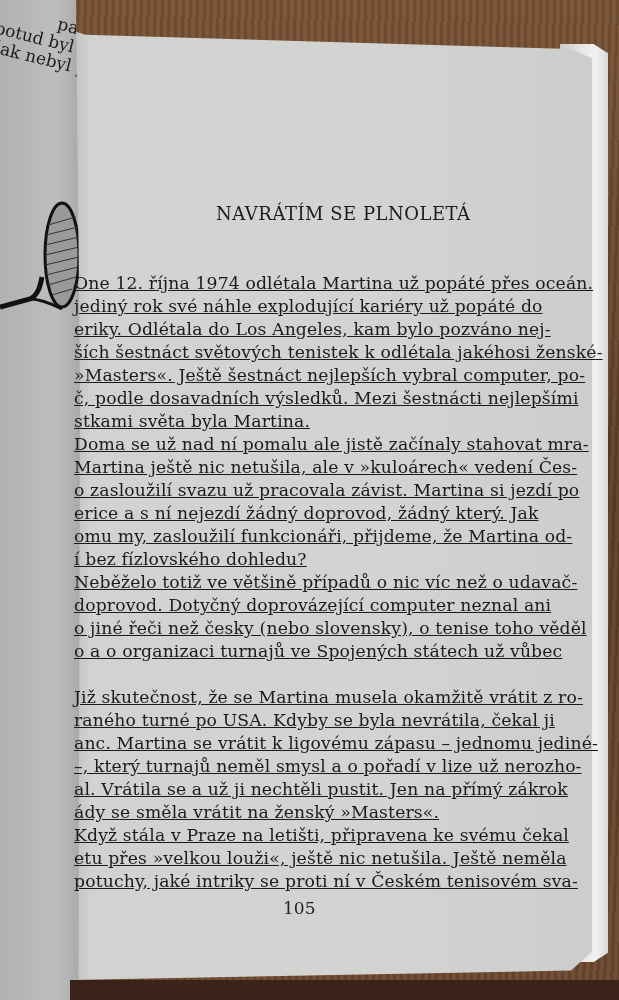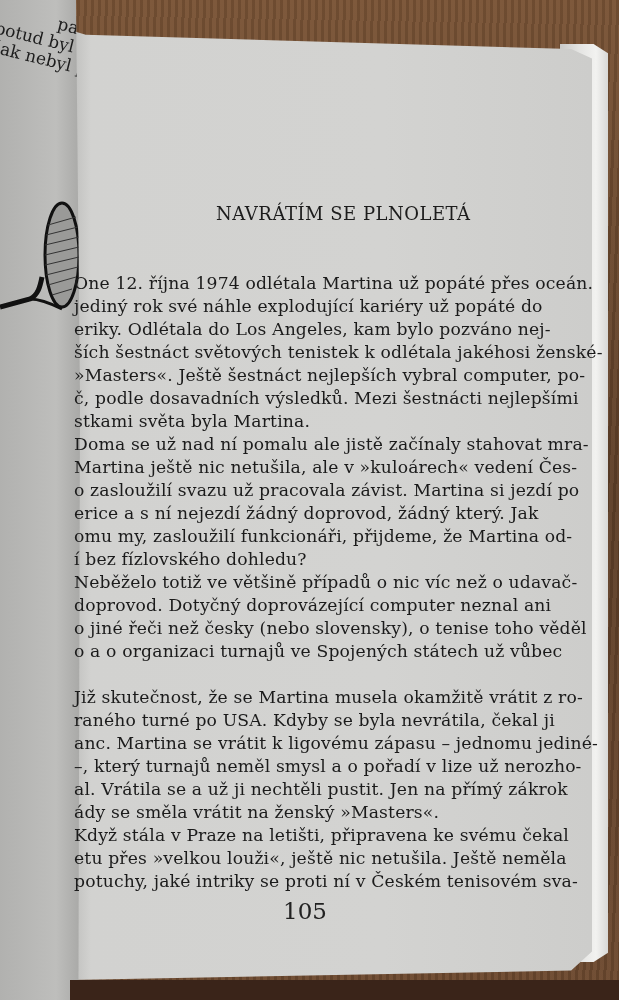--- a/index.html
+++ b/index.html
@@ -36,24 +36,24 @@
   .left-fragments div { white-space: nowrap; }
   .racket {
     position: absolute; left: 0; top: 195px; width: 80px; height: 120px;
   }
   .page-title {
     position: absolute; left: 172px; top: 203px; font-size: 18px;
     letter-spacing: 0.5px; color: #1c1c1c; white-space: nowrap; margin-left: 44px;
   }
   .line {
     position: absolute; left: 74px; font-size: 17.2px; color: #1b1b1b;
-    white-space: nowrap; letter-spacing: 0.15px;
+    white-space: nowrap; letter-spacing: 0.15px; text-decoration: underline;
   }
   .page-number {
-    position: absolute; left: 283px; top: 898px; font-size: 23px; color: #222;
+    position: absolute; left: 283px; top: 898px; font-size: 17px; color: #222;
   }
   .table-edge {
     position: absolute; left: 70px; top: 980px; width: 549px; height: 20px;
     background: #3a2419;
   }
 </style>
 </head>
 <body>
 
 <div class="wood"></div>

